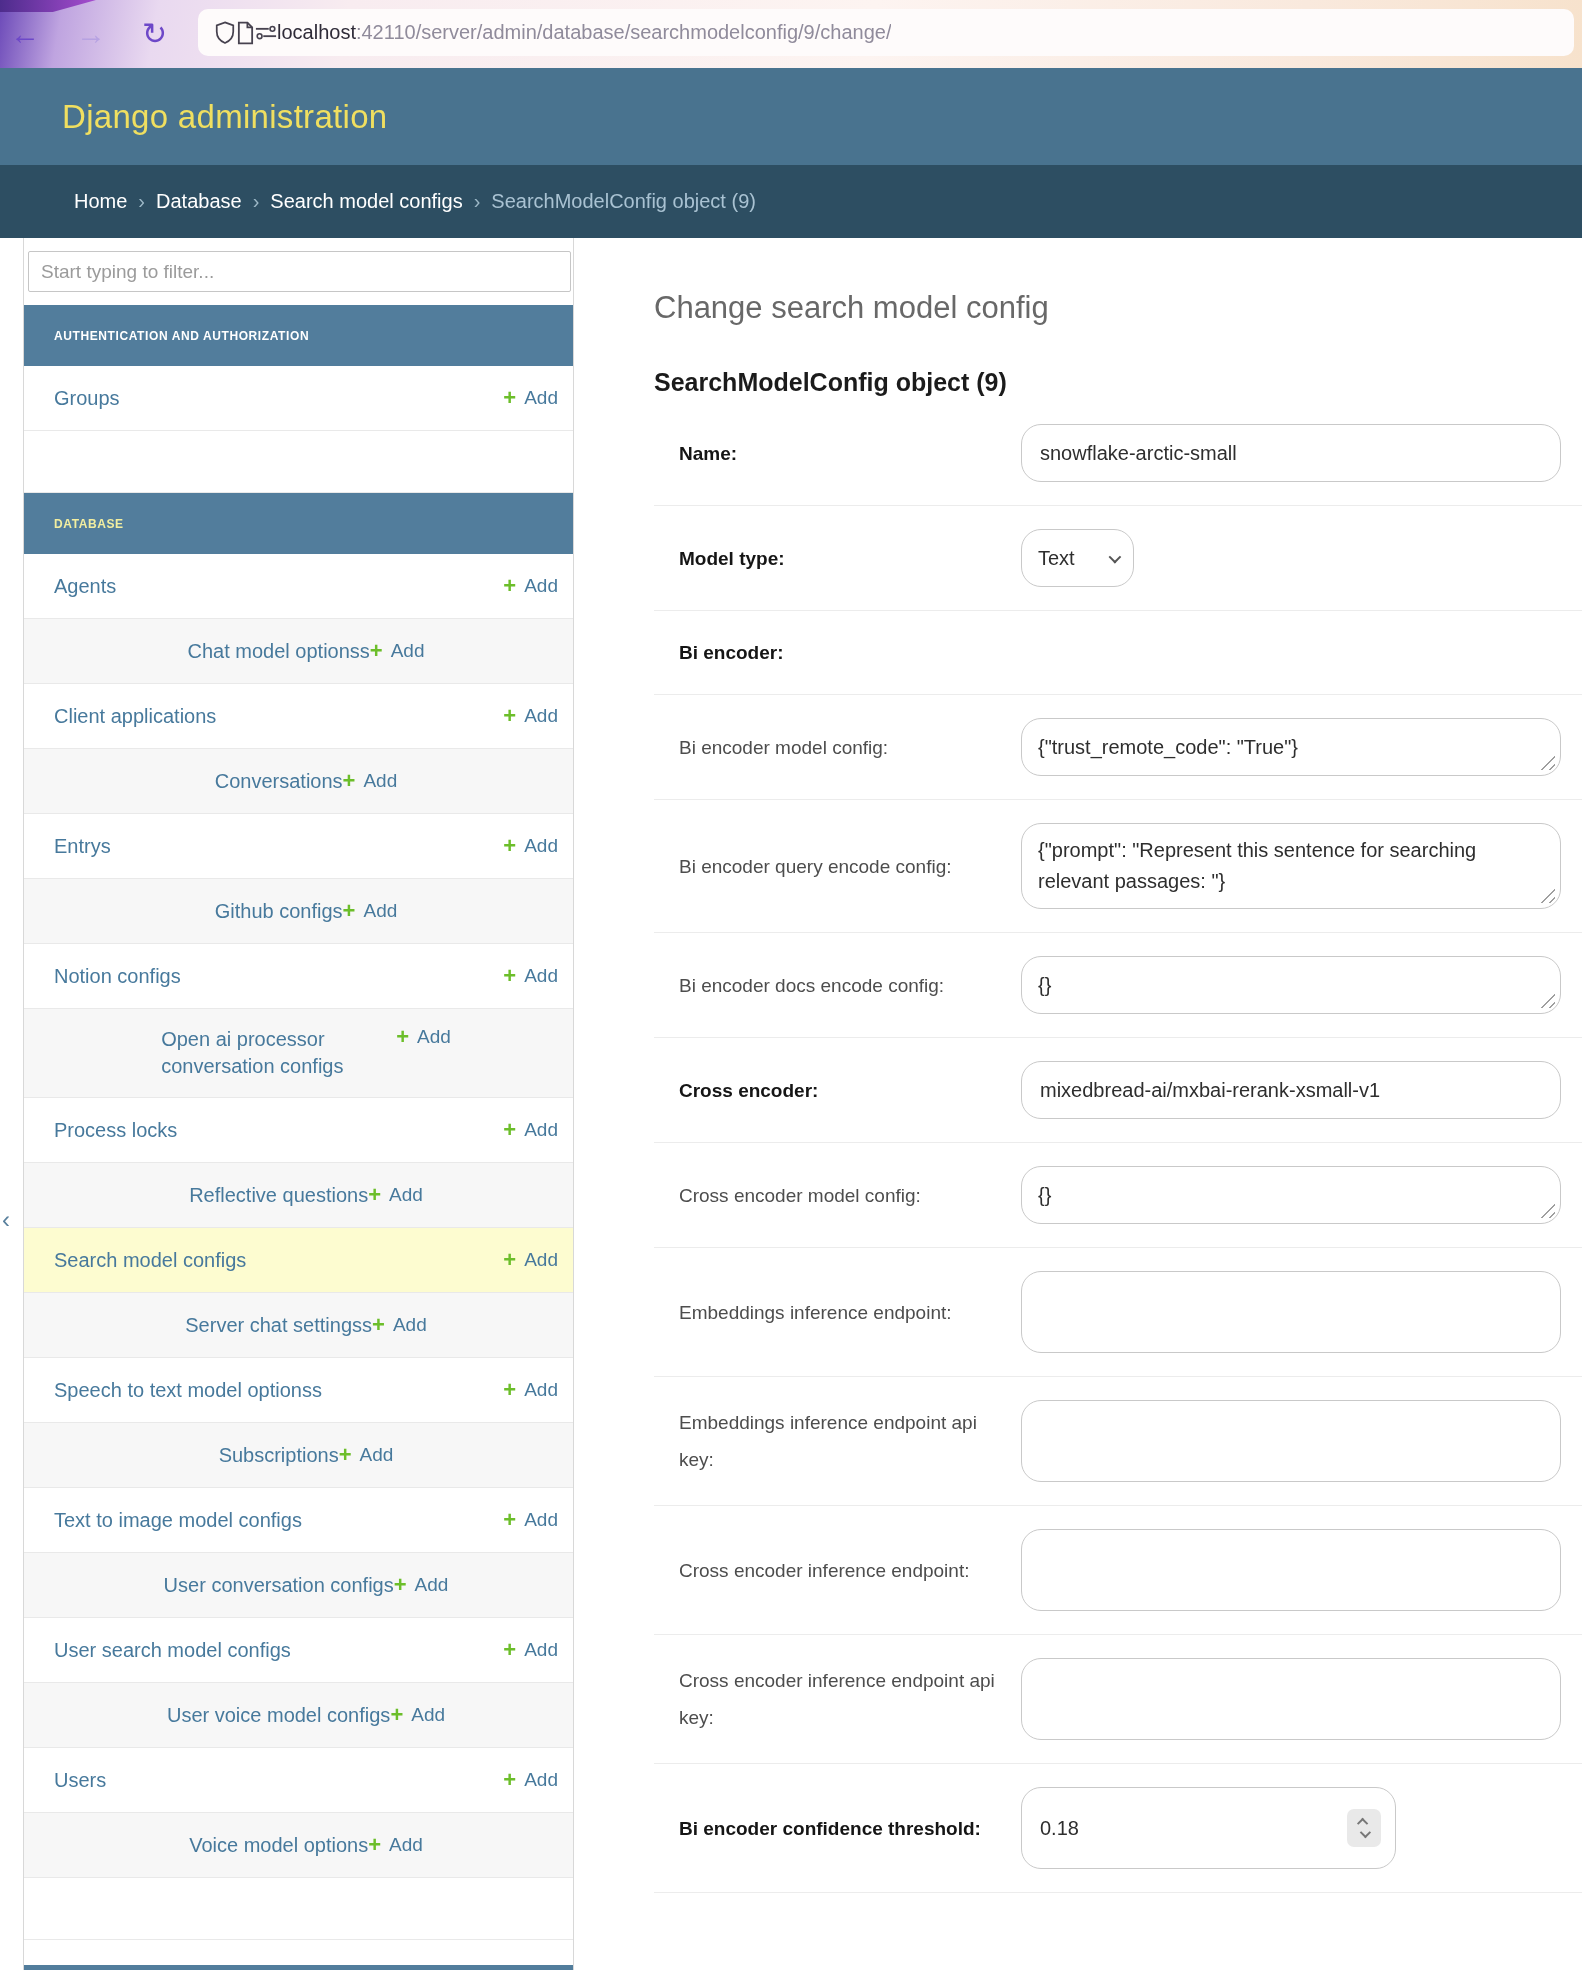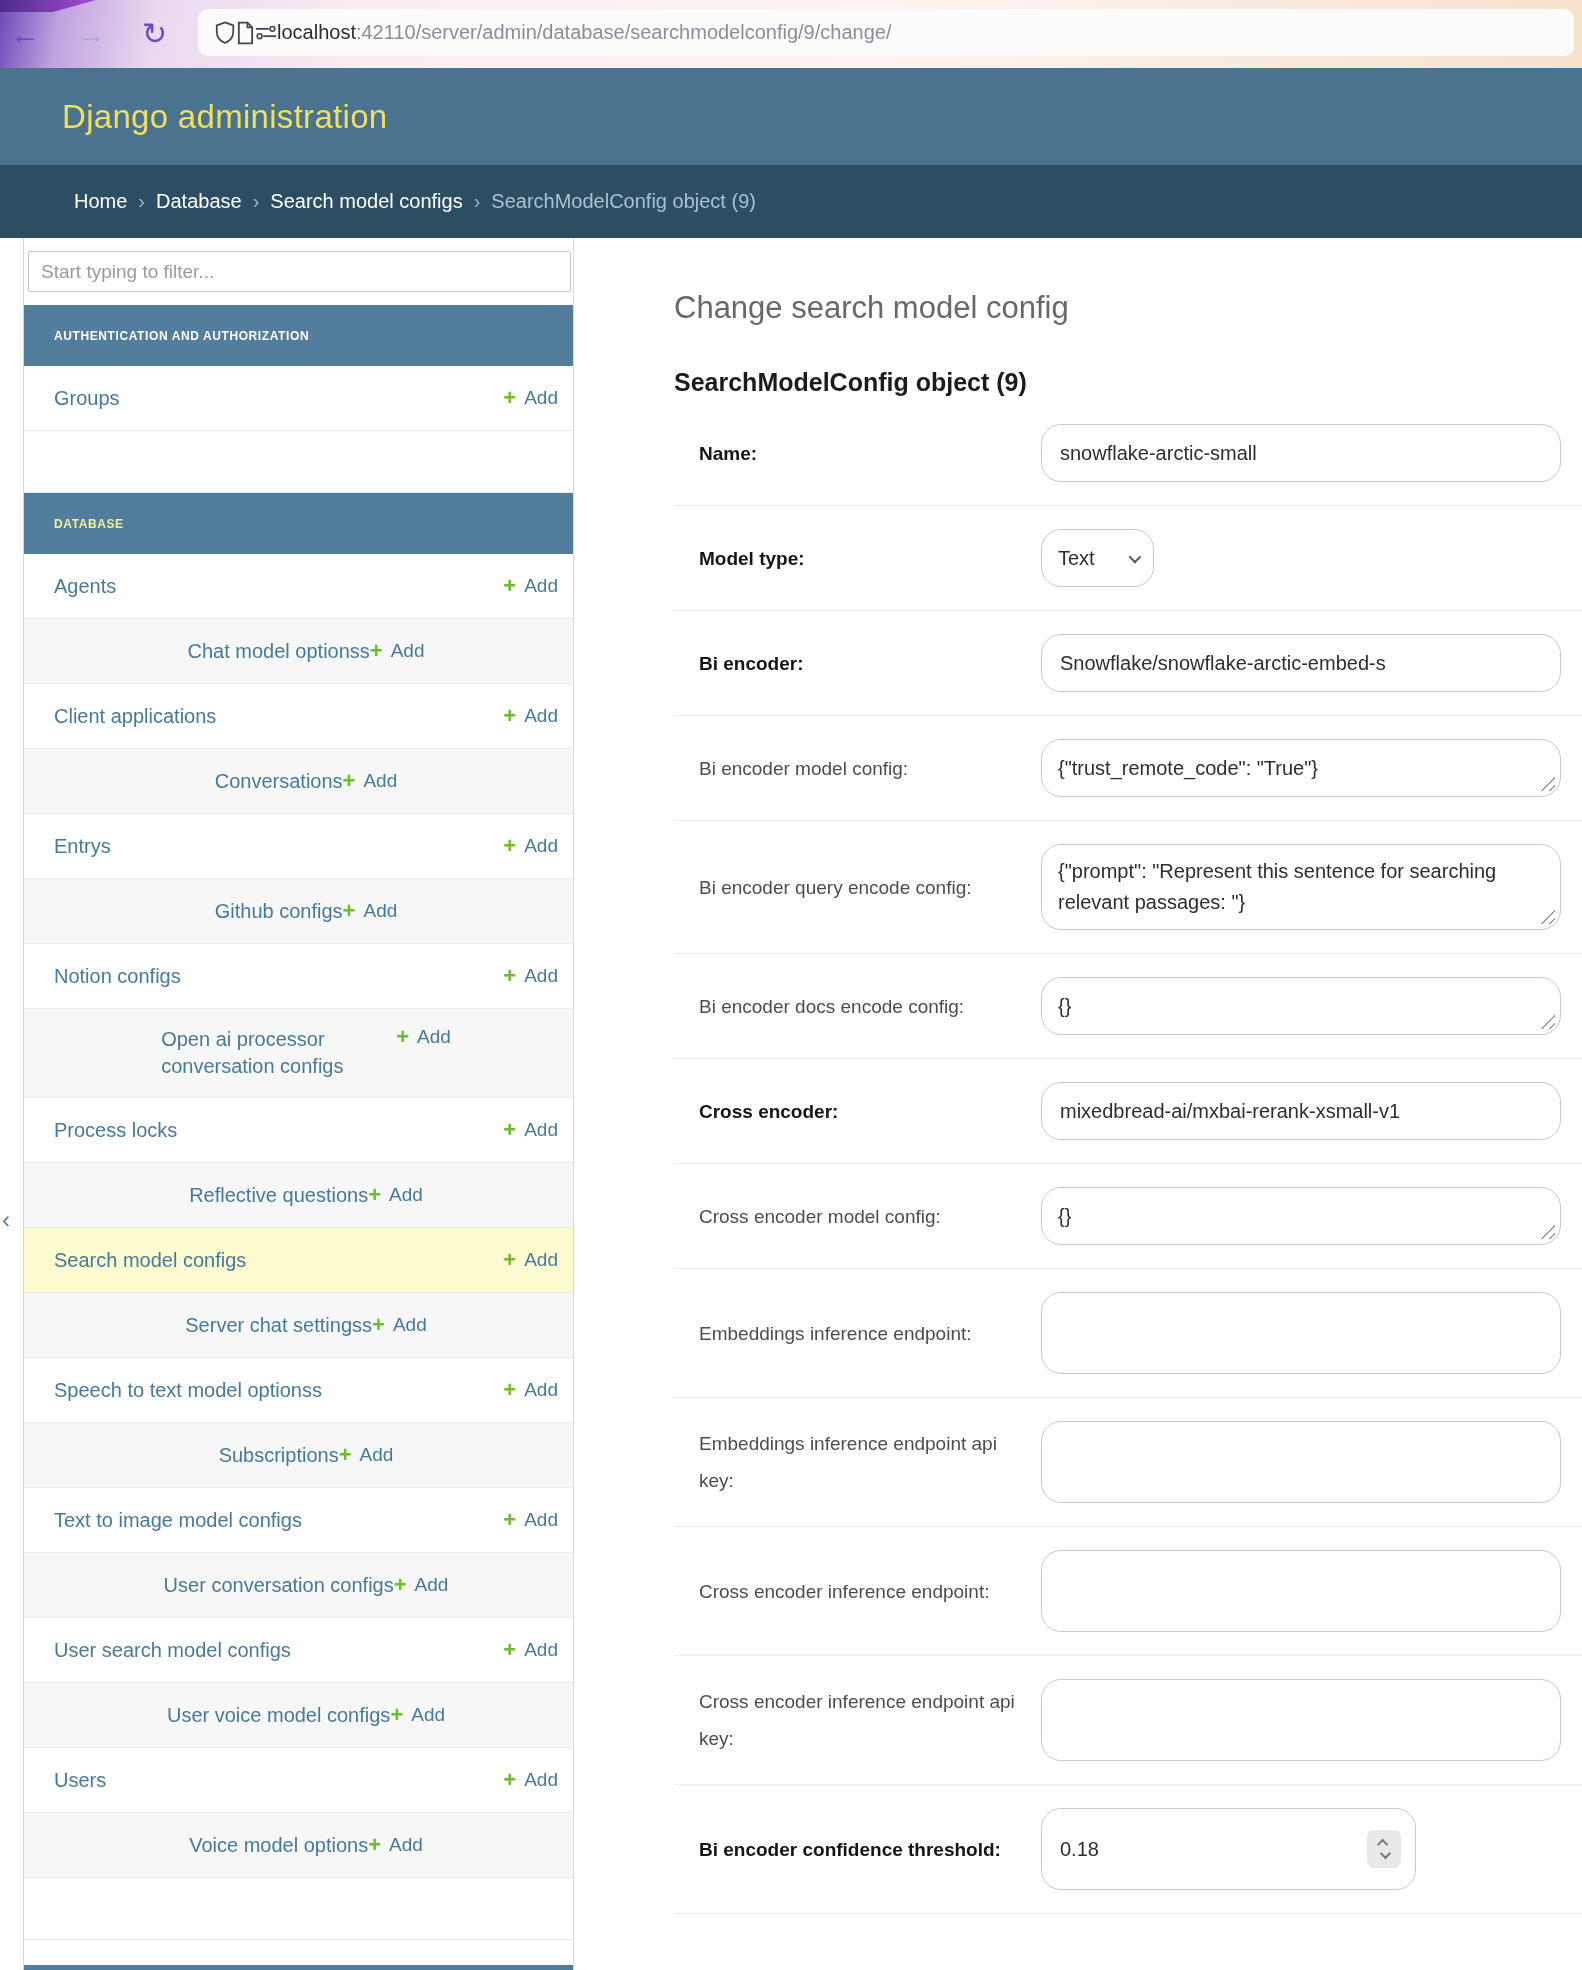--- a/index.html
+++ b/index.html
@@ -28,21 +28,21 @@
   .admin-header h1 { font-size:33px; font-weight:400; letter-spacing:.3px; color:var(--header-title-yellow); }
 
   
   .breadcrumbs { height:73px; background:var(--breadcrumb-bg); display:flex; align-items:center;
     padding-left:74px; font-size:20px; gap:11px; }
   .crumb { color:#ffffff; cursor:pointer; }
   .crumb-sep { color:#9db8c7; }
   .crumb-current { color:var(--breadcrumb-current); }
 
   
-  .layout { display:flex; height:1732px; align-items:stretch;gap:20px; }
+  .layout { display:flex; height:1732px; align-items:stretch; }
 
   
   .sidebar { width:551px; margin-left:23px; border-left:1px solid #d8d8d8; border-right:1px solid #d8d8d8;
     display:flex; flex-direction:column; background:#fff; }
   .filter-wrap { padding:13px 2px 13px 4px; }
   .filter-input { width:100%; height:41px; border:1px solid #c6c6c6; border-radius:2px;
     font-size:19px; padding:0 12px; color:#333; font-family:"Liberation Sans", sans-serif; }
   .filter-input::placeholder { color:#9b9b9b; }
   .side-caption { height:61px; flex:0 0 auto; background:var(--caption-bg); color:#fff;
     font-size:12px; font-weight:700; letter-spacing:.6px; display:flex; align-items:center; padding-left:30px;
@@ -306,23 +306,20 @@
         </div>
         <div class="form-row">
           <div class="flabel req">Model type:</div>
           <div class="fieldcol"><div class="box select">
               <span>Text</span>
               <span class="chev-down"></span>
             </div></div>
         </div>
         <div class="form-row">
           <div class="flabel req">Bi encoder:</div>
-          <div class="fieldcol">
-            <div class="box input">Snowflake/snowflake-arctic-embed-s</div>
-          </div>
         </div>
         <div class="form-row">
           <div class="flabel">Bi encoder model config:</div>
           <div class="fieldcol">
             <div class="box textarea">
               <span class="ta-val">{"trust_remote_code": "True"}</span>
               <span class="resize-handle"></span>
             </div>
           </div>
         </div>

